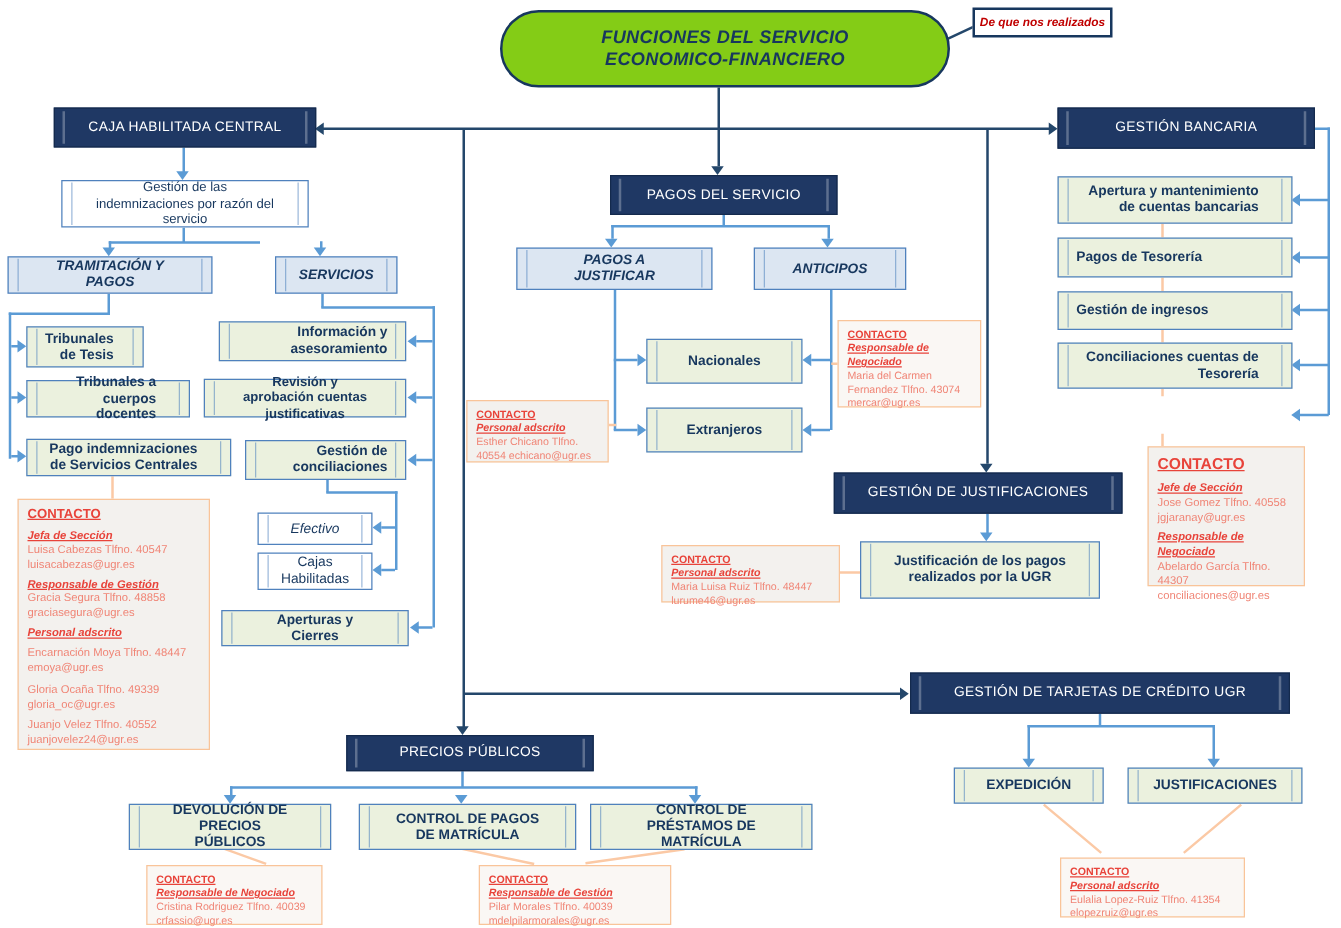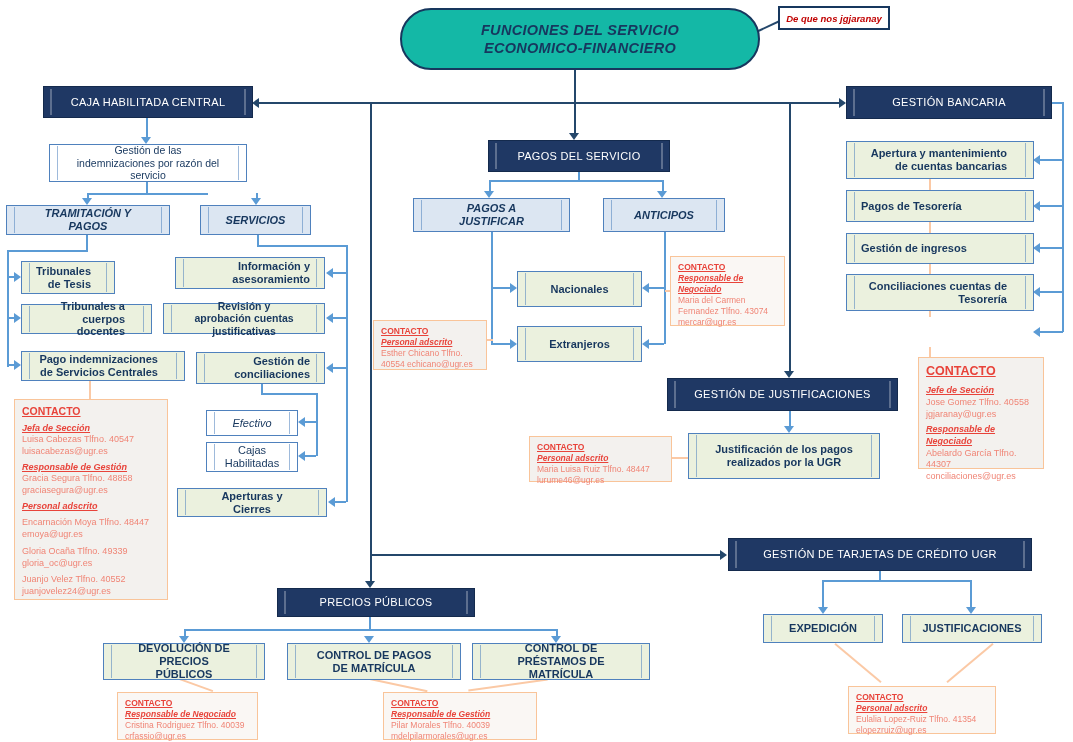--- a/index.html
+++ b/index.html
@@ -12,21 +12,21 @@
   .p-lite::before,.p-lite::after{content:"";position:absolute;top:1px;bottom:1px;width:1px;background:rgba(79,129,189,.55);}
   .p-lite::before{left:7px}.p-lite::after{right:7px}
 
   .dark{background:#1f3864;color:#fff;border:1px solid #142a4d;font-size:11px;letter-spacing:.3px;}
   .lav{background:#dce6f2;border:1px solid #4f81bd;color:#17375e;font-weight:700;font-style:italic;font-size:11px;}
   .green{background:#ebf1de;border:1px solid #4f81bd;color:#17375e;font-weight:700;font-size:11px;}
   .white{background:#fff;border:1px solid #4f81bd;color:#17375e;font-size:11px;}
   .ta-l{justify-content:flex-start;text-align:right;}
   .ta-r{justify-content:flex-end;text-align:right;}
 
-  .cyl{position:absolute;box-sizing:border-box;background:#14b8a6;border:2px solid #17375e;border-radius:31px;
+  .cyl{position:absolute;box-sizing:border-box;background:#84cc16;border:2px solid #17375e;border-radius:31px;
        color:#17375e;font-weight:700;font-style:italic;font-size:14.5px;display:flex;flex-direction:column;
        align-items:center;justify-content:center;line-height:1.25;letter-spacing:.3px;}
   .callout{position:absolute;box-sizing:border-box;background:#fff;border:2px solid #17375e;color:#c00000;
        font-weight:700;font-style:italic;font-size:9.5px;display:flex;align-items:center;justify-content:center;}
 
   .contact{position:absolute;box-sizing:border-box;background:#f3f1ee;border:1px solid #f9c499;
        padding:5px 7px;font-size:8.5px;line-height:1.3;text-align:left;color:#f08576;}
   .contact.lt{background:#faf7f4;}
   .ch{color:#e8433a;font-weight:700;text-decoration:underline;font-size:10.5px;margin-bottom:3px;}
   .ch.big{font-size:12.5px;margin-bottom:6px;}
@@ -159,26 +159,26 @@
   <div class="ln pch" style="left:828px;top:662px;width:60px;height:2px;transform:rotate(40deg)"></div>
   <div class="ln pch" style="left:940px;top:662px;width:60px;height:2px;transform:rotate(-40deg)"></div>
   <div class="ln pch" style="left:178px;top:684px;width:36px;height:2px;transform:rotate(20deg)"></div>
   <div class="ln pch" style="left:368px;top:684px;width:60px;height:2px;transform:rotate(12deg)"></div>
   <div class="ln pch" style="left:468px;top:684px;width:80px;height:2px;transform:rotate(-8deg)"></div>
 
   <div class="cyl" style="left:400px;top:8px;width:360px;height:62px">
     <div>FUNCIONES DEL SERVICIO</div>
     <div>ECONOMICO-FINANCIERO</div>
   </div>
-  <div class="callout" style="left:778px;top:6px;width:112px;height:24px">De que nos jgjaranay</div>
+  <div class="callout" style="left:778px;top:6px;width:112px;height:24px">De que nos realizados</div>
 
   <div class="node dark p-dark" style="left:43px;top:86px;width:210px;height:32px">CAJA HABILITADA CENTRAL</div>
   <div class="node white p-lite f10" style="left:49px;top:144px;width:198px;height:38px;">Gestión de las indemnizaciones por razón del servicio</div>
   <div class="node lav p-lite" style="left:6px;top:205px;width:164px;height:30px">TRAMITACIÓN Y PAGOS</div>
-  <div class="node lav p-lite" style="left:200px;top:205px;width:111px;height:30px">SERVICIOS</div>
+  <div class="node lav p-lite" style="left:220px;top:205px;width:98px;height:30px">SERVICIOS</div>
   <div class="node green p-lite ta-l" style="left:21px;top:261px;width:94px;height:33px;padding-left:14px">Tribunales de Tesis</div>
   <div class="node green p-lite ta-l" style="left:21px;top:304px;width:131px;height:30px;padding-left:14px">Tribunales a cuerpos docentes</div>
   <div class="node green p-lite ta-l" style="left:21px;top:351px;width:164px;height:30px;padding-left:14px">Pago indemnizaciones de Servicios Centrales</div>
   <div class="node green p-lite ta-r" style="left:175px;top:257px;width:150px;height:32px;padding-right:14px">Información y asesoramiento</div>
   <div class="node green p-lite f10" style="left:163px;top:303px;width:162px;height:31px">Revisión y aprobación cuentas justificativas</div>
   <div class="node green p-lite ta-r" style="left:196px;top:352px;width:129px;height:32px;padding-right:14px">Gestión de conciliaciones</div>
   <div class="node white p-lite" style="left:206px;top:410px;width:92px;height:26px;font-style:italic">Efectivo</div>
   <div class="node white p-lite" style="left:206px;top:442px;width:92px;height:30px">Cajas Habilitadas</div>
   <div class="node green p-lite" style="left:177px;top:488px;width:150px;height:29px">Aperturas y Cierres</div>
 

